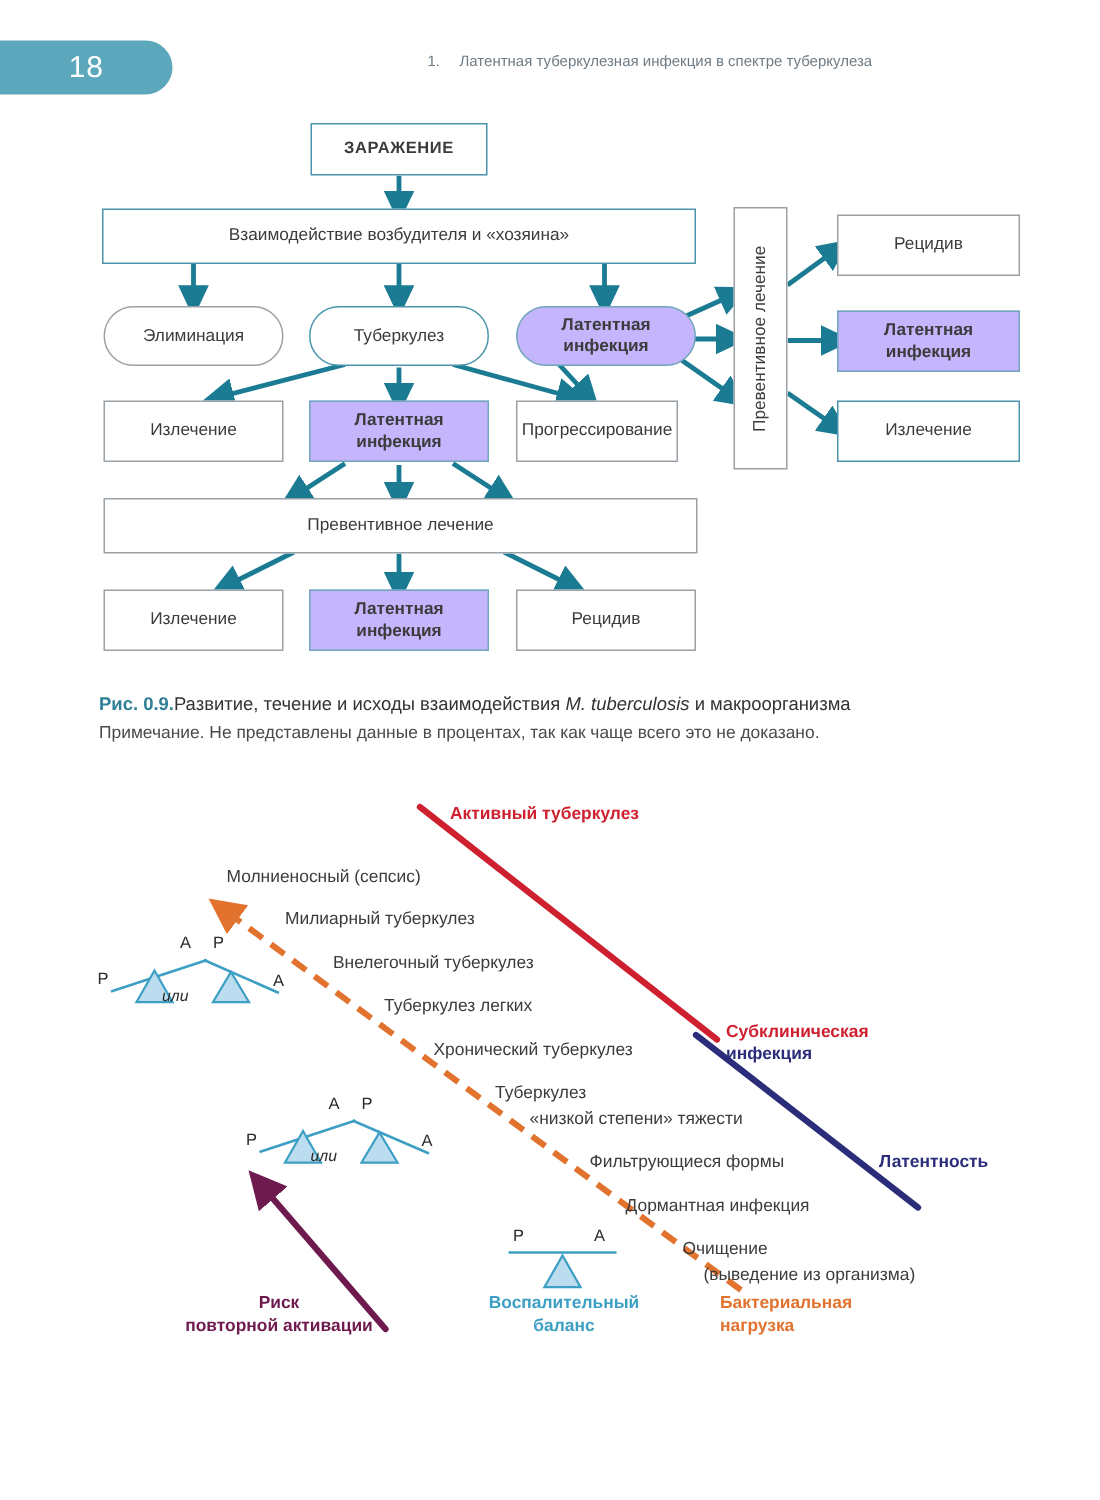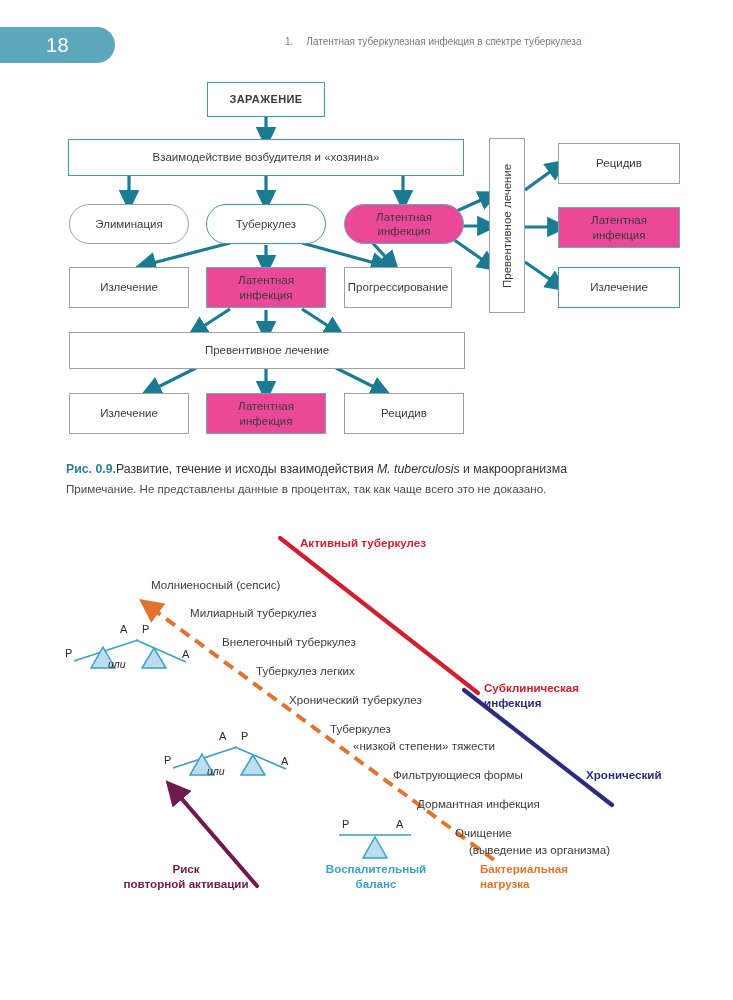--- a/index.html
+++ b/index.html
@@ -27,21 +27,21 @@
   .chart1{position:absolute;left:0;top:0;width:733px;height:450px;}
   .chart1 svg{position:absolute;left:0;top:0;}
   .node{
     position:absolute;box-sizing:border-box;
     display:flex;align-items:center;justify-content:center;
     text-align:center;font-size:11.5px;color:#3b3b3b;
     line-height:1.25;background:#fff;
   }
   .n-teal{border:1.3px solid #4b94ab;}
   .n-gray{border:1.3px solid #9aa2a8;}
-  .n-fill{background:#ec4899;border:1.3px solid #6fa6ba;}
+  .n-fill{background:#c4b5fd;border:1.3px solid #6fa6ba;font-weight:bold;}
   .n-round{border-radius:22px;}
   .n-bold{font-weight:bold;letter-spacing:.4px;font-size:11px;}
   .n-vert{writing-mode:vertical-rl;transform:rotate(180deg);}
 
   
   .caption{position:absolute;left:66px;top:460px;width:620px;}
   .cap-l1{font-size:12.3px;color:#333;line-height:1.5;}
   .cap-l1 b{color:#2f7f96;}
   .cap-l1 i{font-style:italic;}
   .cap-l2{font-size:11.6px;color:#4a4a4a;line-height:1.6;margin-top:2px;}
@@ -237,21 +237,21 @@
     <span class="spec" style="left:455px;top:310px;">Очищение</span>
     <span class="spec" style="left:469px;top:327px;">(выведение из организма)</span>
 
     <span class="lbl lbl-red" style="left:300px;top:20px;">Активный туберкулез</span>
 
     <div class="lbl lbl-sub" style="left:484px;top:165px;">
       <div>Субклиническая</div>
       <div class="l2">инфекция</div>
     </div>
 
-    <span class="lbl lbl-navy" style="left:586px;top:252px;">Хронический</span>
+    <span class="lbl lbl-navy" style="left:586px;top:252px;">Латентность</span>
 
     <div class="lbl lbl-orange" style="left:480px;top:346px;">
       <div>Бактериальная</div>
       <div>нагрузка</div>
     </div>
 
     <div class="lbl lbl-teal ta-c" style="left:305px;top:346px;width:142px;">
       <div>Воспалительный</div>
       <div>баланс</div>
     </div>

